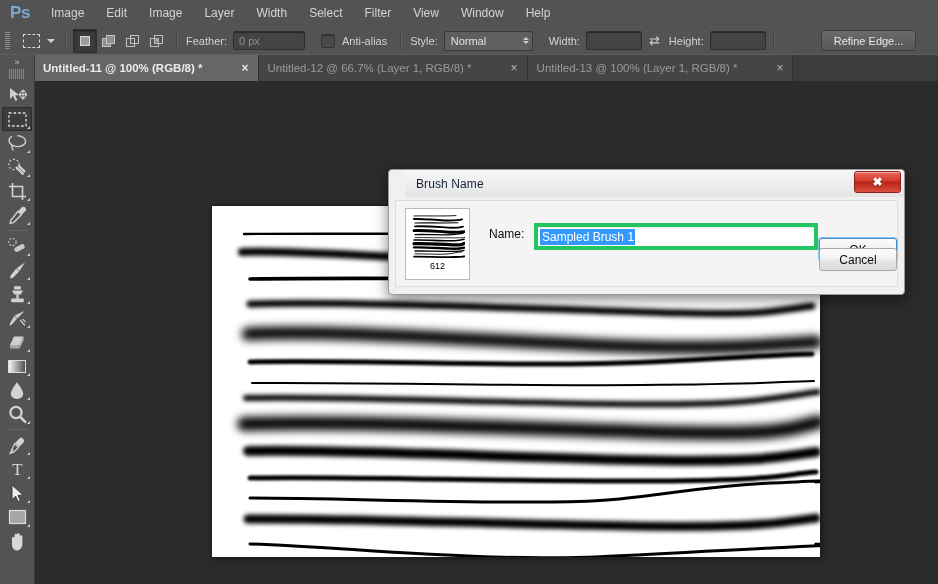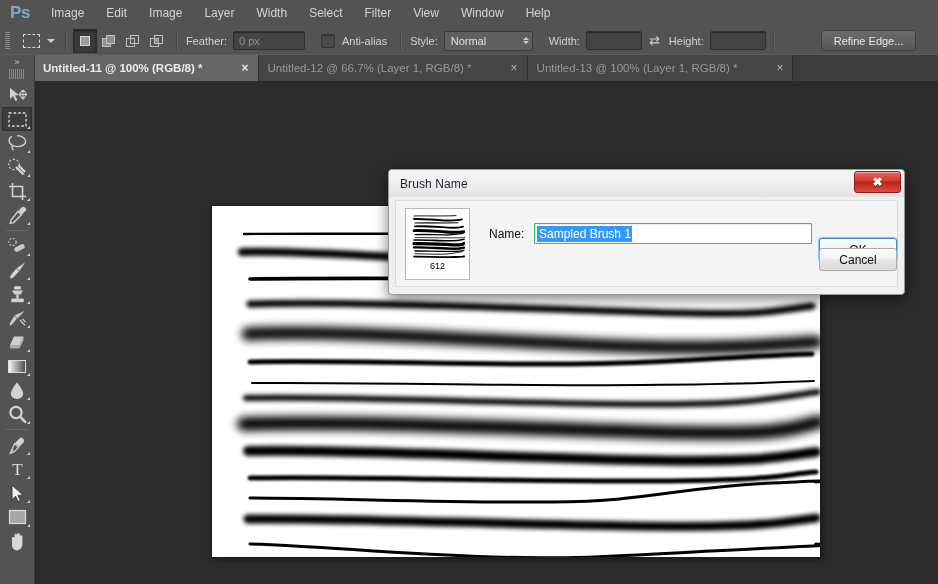--- a/index.html
+++ b/index.html
@@ -146,21 +146,21 @@
     position:absolute;left:388px;top:169px;width:515px;height:124px;
     background:#f0f0f0;border:1px solid #9a9a9a;border-radius:4px;
     box-shadow:0 4px 14px rgba(0,0,0,.5);
     font-family:"Liberation Sans",sans-serif;
     z-index:20;
   }
   .dlg-titlebar{
     position:relative;height:27px;
     background:linear-gradient(to bottom,#f6f6f6 0%,#eeeeee 50%,#e4e4e4 100%);
     border-top-left-radius:3px;border-top-right-radius:3px;
-    display:flex;align-items:center;
+    display:flex;align-items:center;margin-left:16px;
   }
   .dlg-title{
     color:#16243a;font-size:12px;padding-left:11px;letter-spacing:.1px;
   }
   .dlg-close{
     position:absolute;right:3px;top:1px;width:45px;height:20px;
     background:linear-gradient(to bottom,#e86a5d 0%,#d2392a 45%,#b72216 50%,#d9503f 100%);
     border:1px solid #8e2018;border-radius:3px;
     display:flex;align-items:center;justify-content:center;
     color:#fff;font-size:12px;font-weight:bold;cursor:default;
@@ -180,21 +180,21 @@
   .preview-box svg{display:block;margin-top:3px;}
   .preview-num{
     font-size:9px;color:#000;line-height:1;margin-top:2px;
     font-family:"Liberation Sans",sans-serif;
   }
   .name-label{
     position:absolute;left:93px;top:26px;font-size:12px;color:#0b0b0b;
   }
   .name-input{
     position:absolute;left:138px;top:22px;width:274px;height:19px;
-    background:#fff;border:1px solid #22c55e;border-radius:1px;
+    background:#fff;border:4px solid #22c55e;border-radius:1px;
     display:flex;align-items:center;padding-left:2px;
     box-shadow:inset 0 1px 1px rgba(0,0,0,.08);
   }
   .name-input .sel{
     background:#3399ff;color:#fff;font-size:12px;padding:1px 1px 1px 2px;white-space:nowrap;
   }
   .dlg-btn{
     position:absolute;width:76px;height:21px;border-radius:3px;
     display:flex;align-items:center;justify-content:center;
     font-size:12px;color:#0d0d0d;cursor:default;

